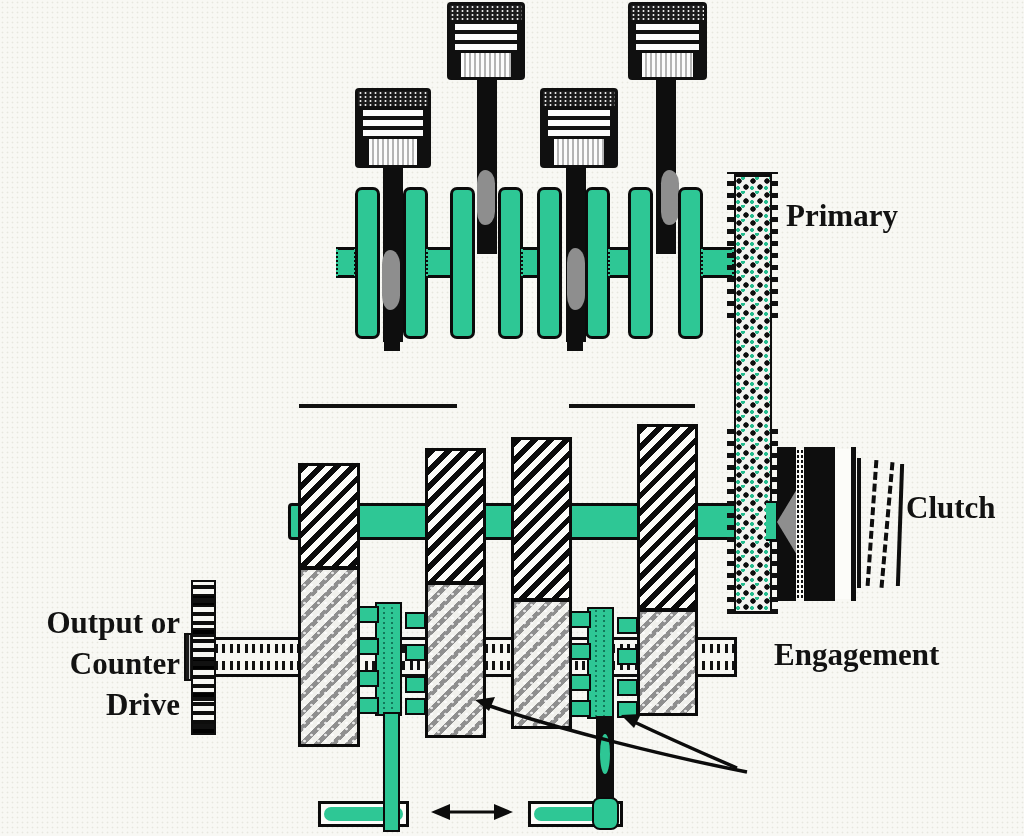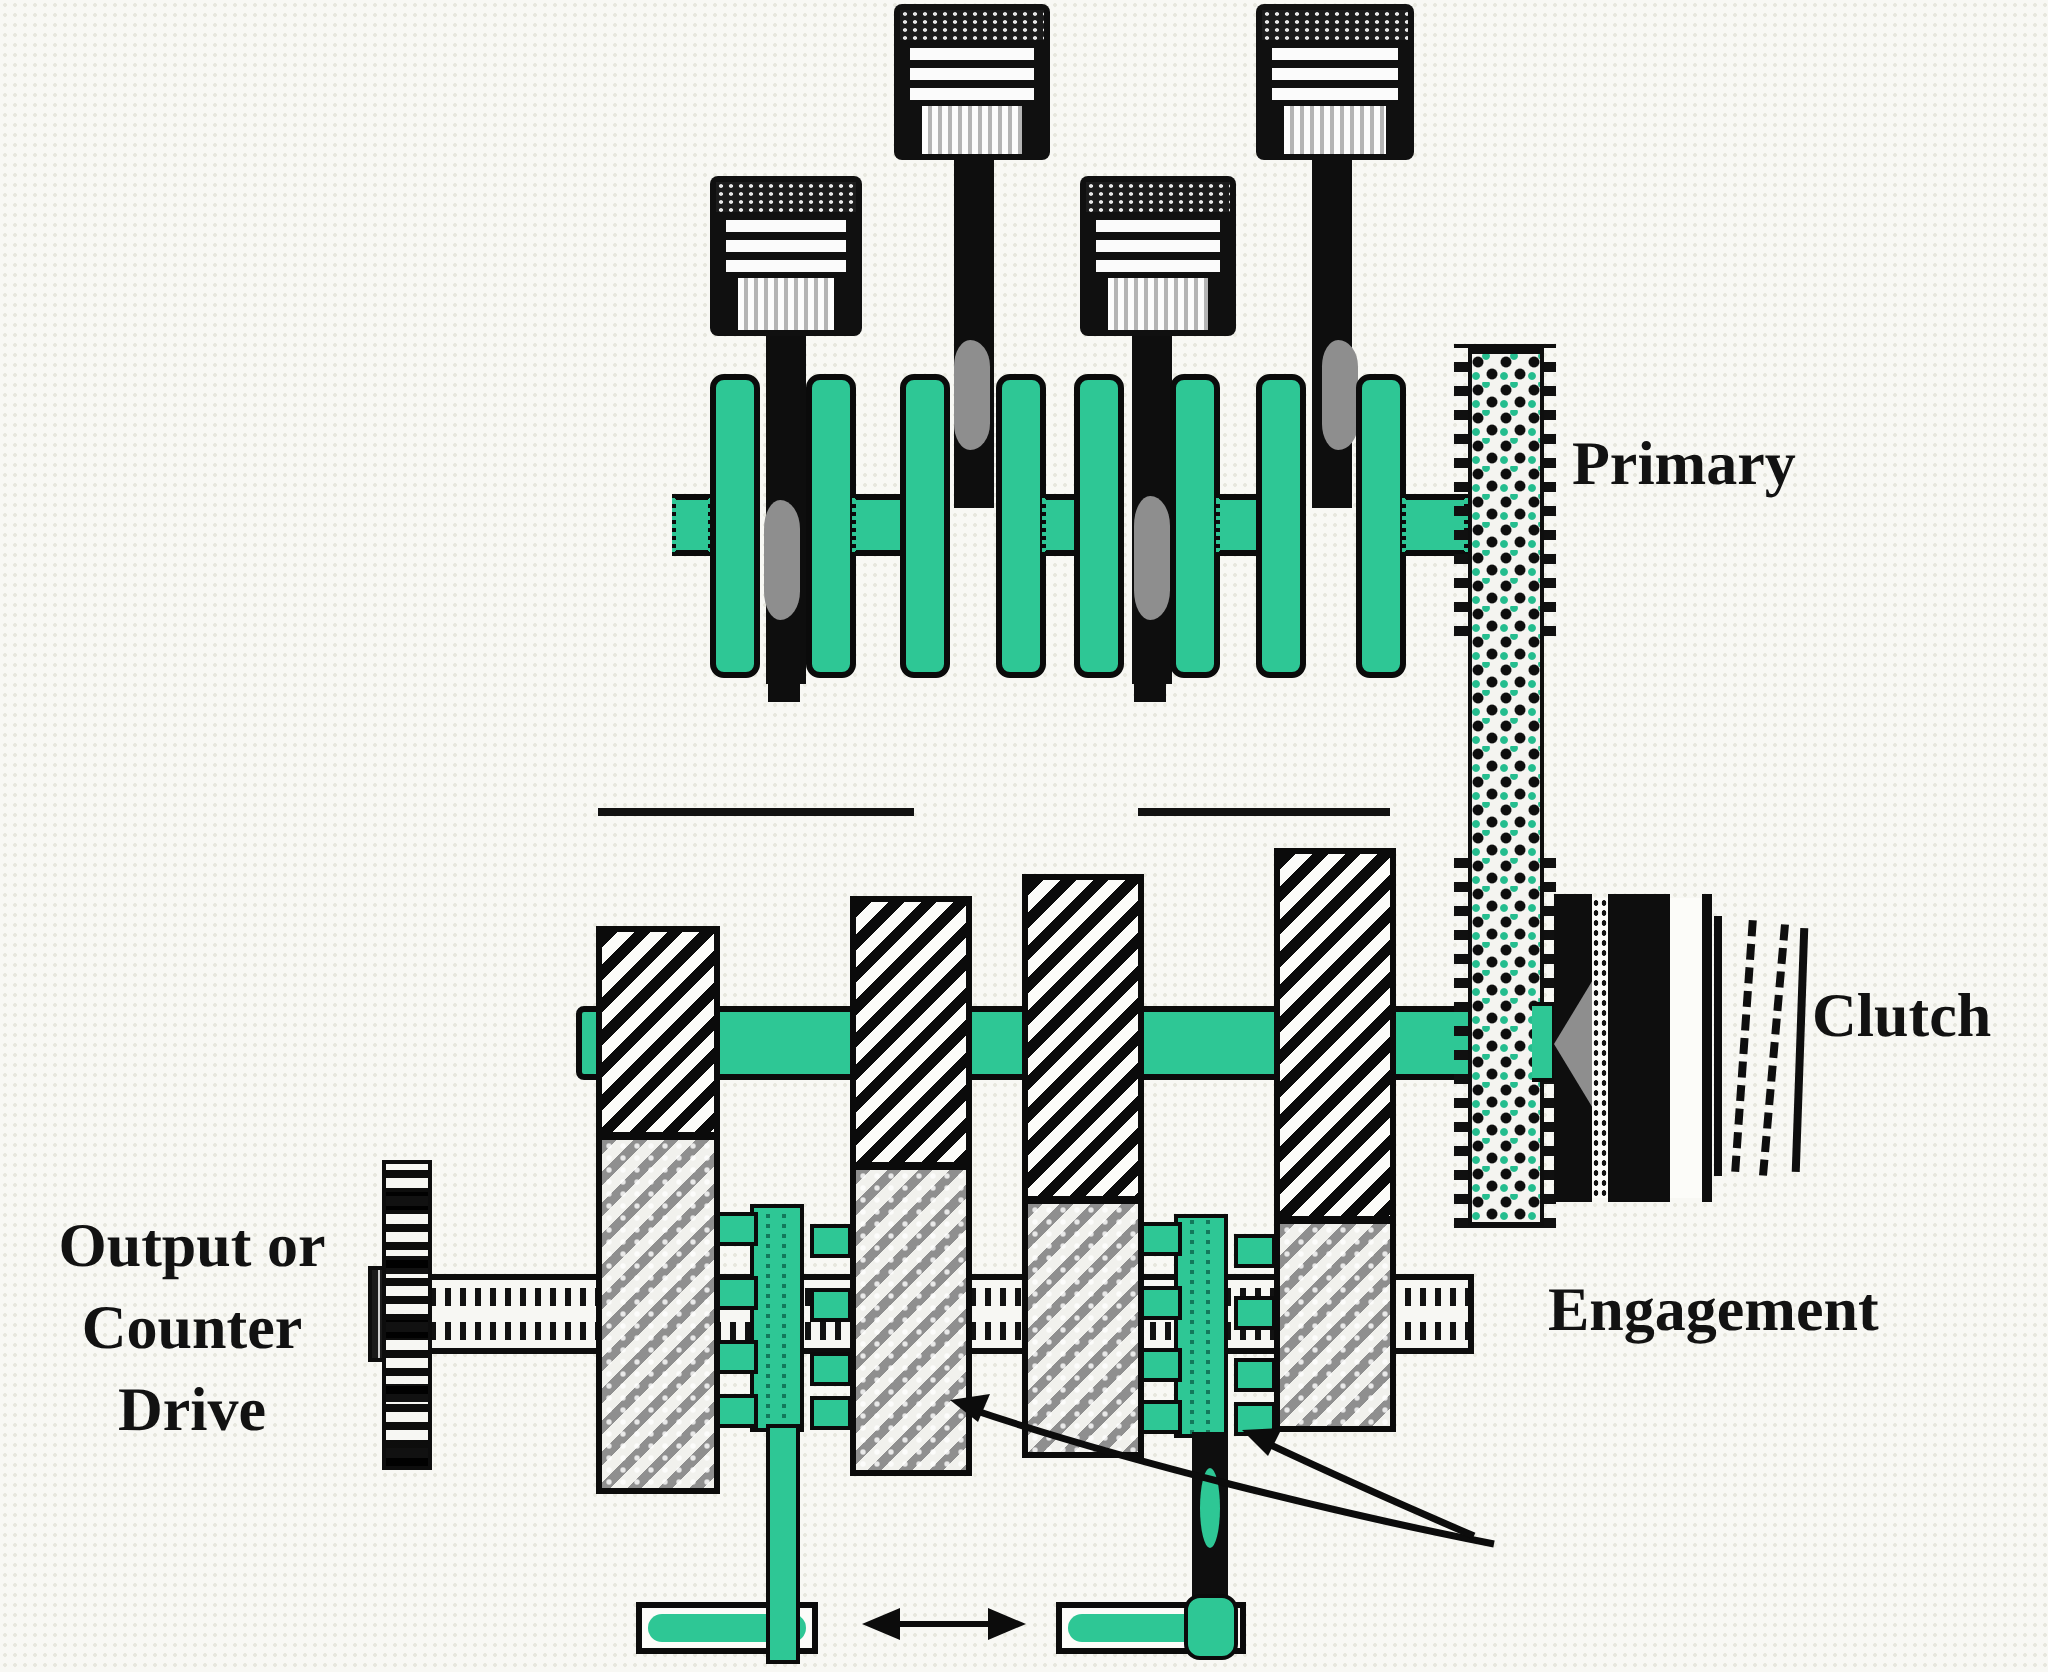--- a/index.html
+++ b/index.html
@@ -86,21 +86,21 @@
   
   .cl-black{position:absolute;background:#0e0e0e;}
   .cl-white{position:absolute;background:#fcfcf9;}
   .cl-dotted{position:absolute;background-color:#fcfcf9;
     background-image:radial-gradient(#111 1px,transparent 1.3px);background-size:4px 5px;}
   .cone{position:absolute;background:#8e8e8e;clip-path:polygon(0 50%,100% 0,100% 100%);}
   .plate-solid{position:absolute;background:#0e0e0e;}
   .plate-dash{position:absolute;width:0;border-left:4px dashed #0e0e0e;}
   
   .lbl{position:absolute;font-weight:bold;font-size:31px;line-height:40px;color:#121212;white-space:nowrap;}
-  .lbl-center{text-align:center;white-space:normal;}
+  .lbl-center{text-align:right;white-space:normal;}
   .gline{position:absolute;height:4px;background:#111;top:404px;}
   svg.overlay{position:absolute;left:0;top:0;z-index:9;}
   .z1{z-index:1}.z2{z-index:2}.z3{z-index:3}.z4{z-index:4}.z5{z-index:5}
   .z6{z-index:6}.z7{z-index:7}.z8{z-index:8}.z10{z-index:10}
 </style>
 </head>
 <body>
 
 <div class="stage">
 
@@ -232,21 +232,21 @@
   <svg class="overlay" width="1024" height="836" viewBox="0 0 1024 836">
     <line x1="444" y1="812" x2="500" y2="812" stroke="#0c0c0c" stroke-width="3"></line>
     <polygon points="431,812 450,804 450,820" fill="#0c0c0c"></polygon>
     <polygon points="513,812 494,804 494,820" fill="#0c0c0c"></polygon>
     <path d="M 747 772 C 670 757 560 730 484 704" stroke="#0c0c0c" stroke-width="3.5" fill="none"></path>
     <polygon points="475,700 495,697 489,711" fill="#0c0c0c"></polygon>
     <path d="M 737 768 C 702 753 668 738 630 720" stroke="#0c0c0c" stroke-width="3.5" fill="none"></path>
     <polygon points="621,715 641,714 634,728" fill="#0c0c0c"></polygon>
   </svg>
 
-  <div class="lbl z10" style="left:786px;top:212px;">
+  <div class="lbl z10" style="left:786px;top:196px;">
     <div>Primary</div>
   </div>
   <div class="lbl z10" style="left:906px;top:488px;">Clutch</div>
   <div class="lbl lbl-center z10" style="left:12px;top:602px;width:168px;line-height:41px;">
     <div>Output or</div>
     <div>Counter</div>
     <div>Drive</div>
   </div>
   <div class="lbl z10" style="left:774px;top:634px;line-height:42px;">
     <div>Engagement</div>

